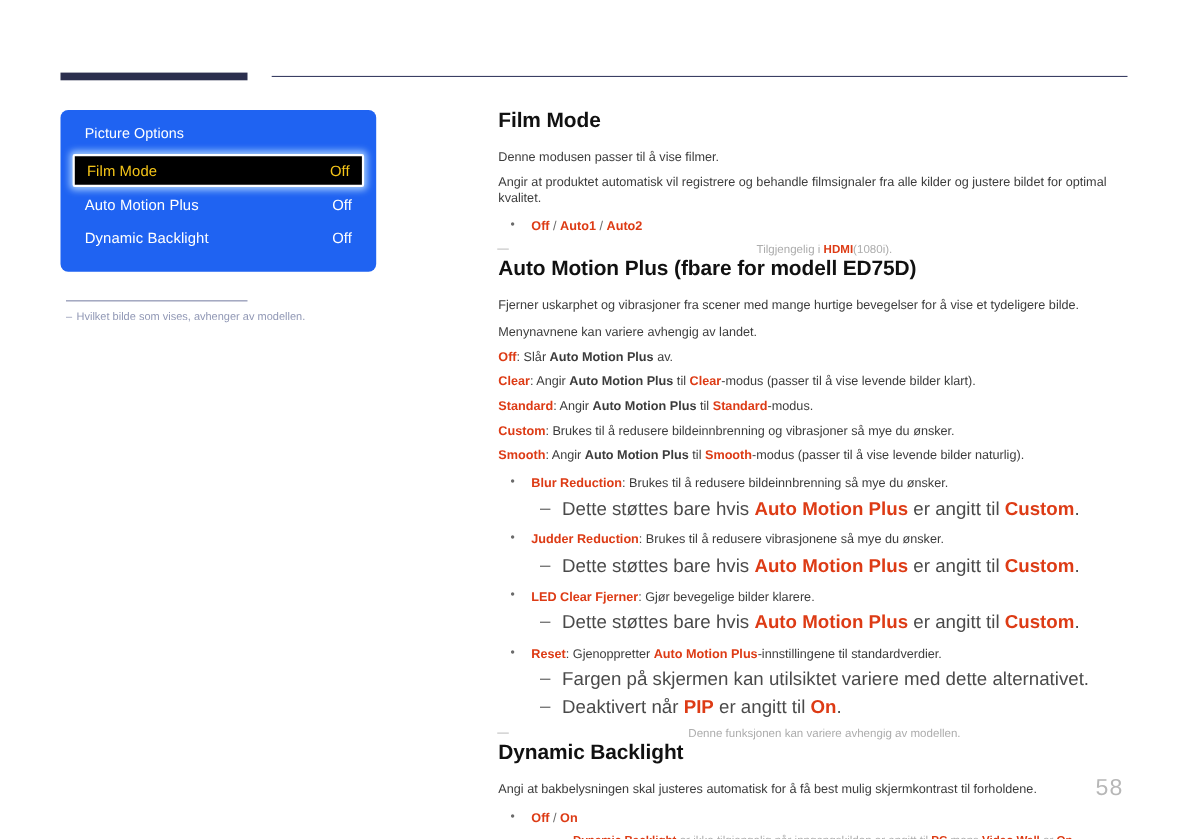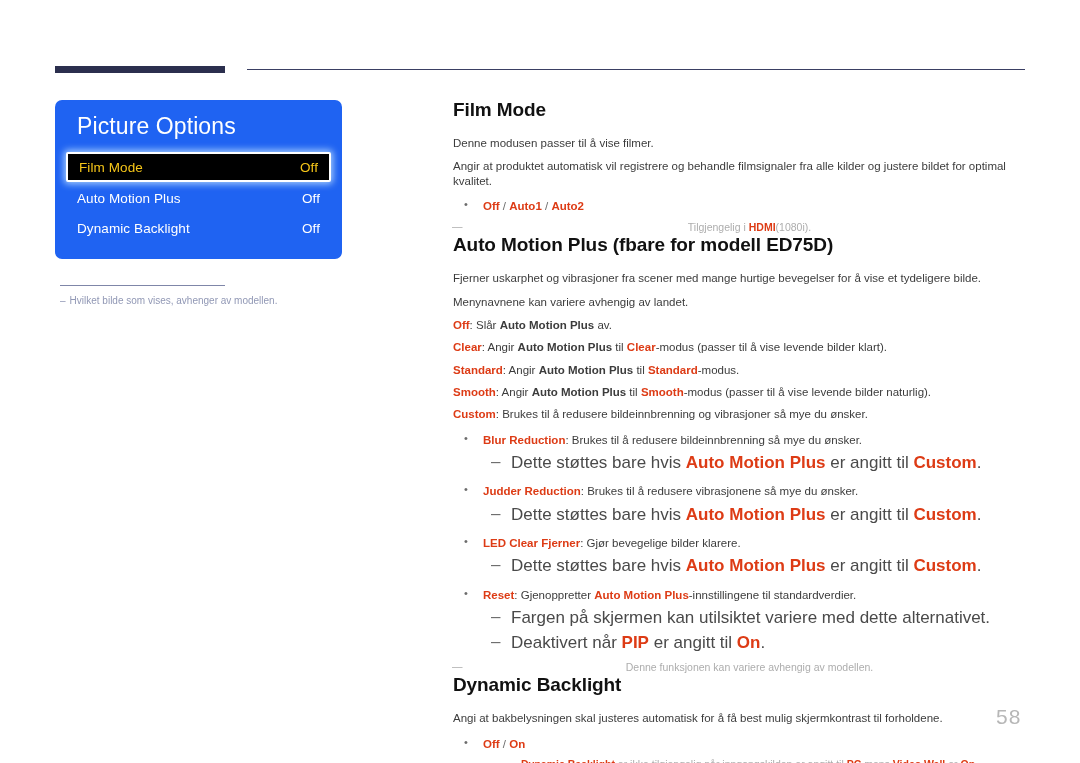--- a/index.html
+++ b/index.html
@@ -43,21 +43,21 @@
   .osd {
     width: 287px;
     background: #1f63f2;
     border-radius: 7px;
     padding: 0;
     box-sizing: border-box;
     position: relative;
   }
   .osd-title {
     color: #ffffff;
-    font-size: 23px;
+    font-size: 13px;
     font-weight: 400;
     padding: 13px 0 12px 22px;
     letter-spacing: 0.1px;
   }
   .osd-rows {
     padding: 0 11px 16px 11px;
   }
   .osd-row {
     display: flex;
     justify-content: space-between;
@@ -238,23 +238,23 @@
   <p class="body">Fjerner uskarphet og vibrasjoner fra scener med mange hurtige bevegelser for å vise et tydeligere bilde.</p>
   <p class="body">Menynavnene kan variere avhengig av landet.</p>
 
   <div class="lines">
     <p><span class="red">Off</span><span class="plain">: Slår </span><b>Auto Motion Plus</b><span class="plain"> av.</span></p>
 
     <p><span class="red">Clear</span><span class="plain">: Angir </span><b>Auto Motion Plus</b><span class="plain"> til </span><span class="red">Clear</span><span class="plain">-modus (passer til å vise levende bilder klart).</span></p>
 
     <p><span class="red">Standard</span><span class="plain">: Angir </span><b>Auto Motion Plus</b><span class="plain"> til </span><span class="red">Standard</span><span class="plain">-modus.</span></p>
 
+    <p><span class="red">Custom</span><span class="plain">: Brukes til å redusere bildeinnbrenning og vibrasjoner så mye du ønsker.</span></p>
+
     <p><span class="red">Smooth</span><span class="plain">: Angir </span><b>Auto Motion Plus</b><span class="plain"> til </span><span class="red">Smooth</span><span class="plain">-modus (passer til å vise levende bilder naturlig).</span></p>
-
-    <p><span class="red">Custom</span><span class="plain">: Brukes til å redusere bildeinnbrenning og vibrasjoner så mye du ønsker.</span></p>
   </div>
 
   <ul class="b1">
     <li>
       <span class="red">Blur Reduction</span><span class="plain">: Brukes til å redusere bildeinnbrenning så mye du ønsker.</span>
       <ul class="b2">
         <li><span>Dette støttes bare hvis </span><b class="red">Auto Motion Plus</b><span> er angitt til </span><b class="red">Custom</b><span>.</span></li>
       </ul>
     </li>
     <li>

